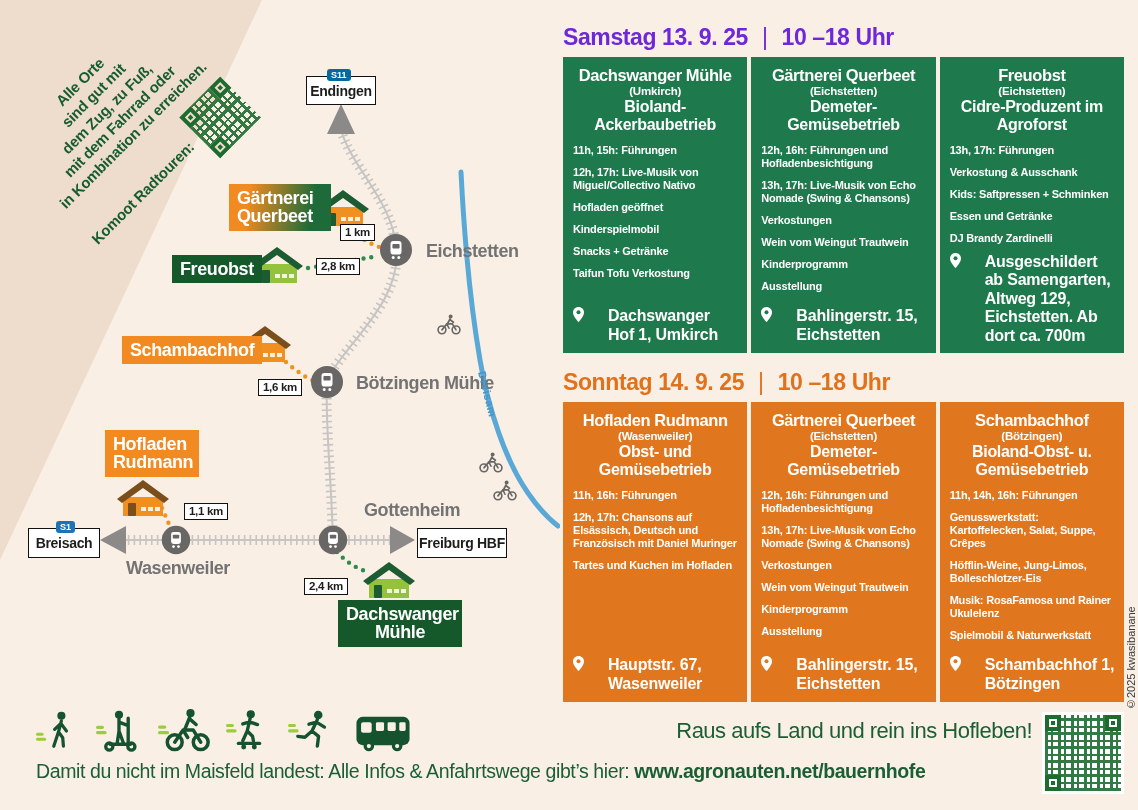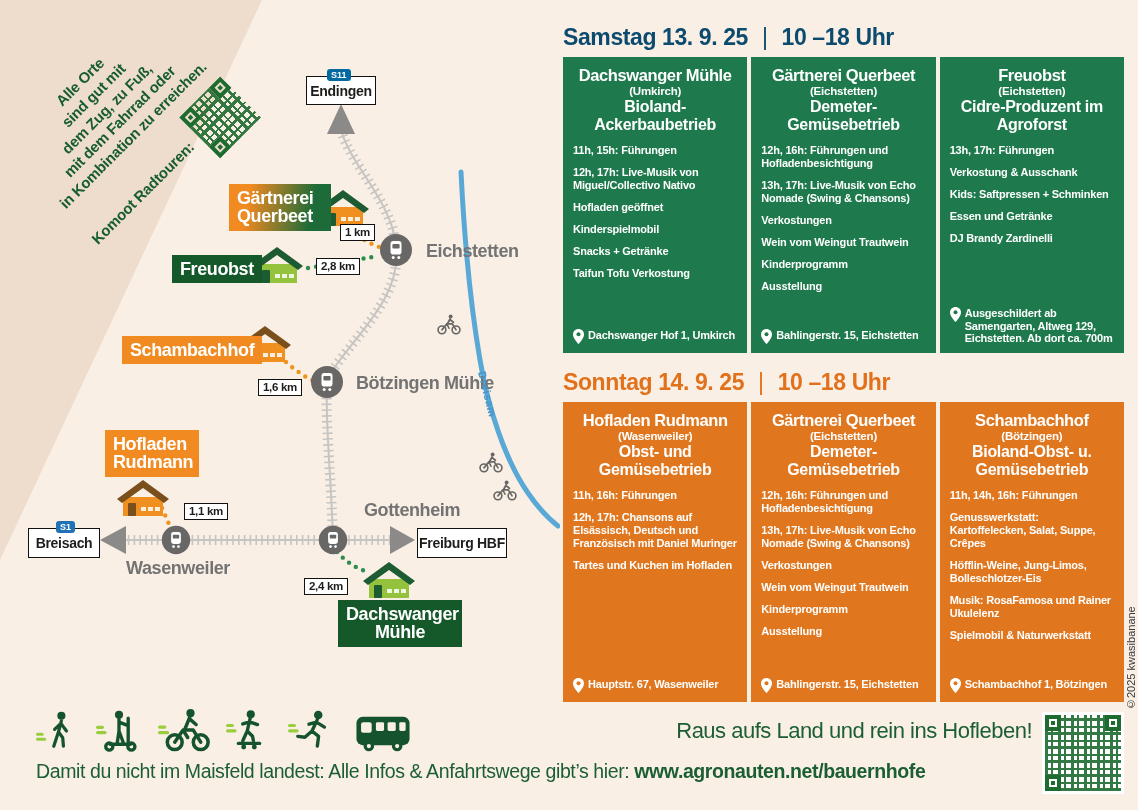--- a/index.html
+++ b/index.html
@@ -49,34 +49,34 @@
     font-size:14px;letter-spacing:-.3px;text-align:center;display:flex;align-items:center;justify-content:center;}
   .sbadge{position:absolute;color:#fff;font-weight:bold;font-size:9px;line-height:12px;
     padding:0 4px;border-radius:3px;text-align:center;z-index:3;}
   .sbadge.green{background:#0369a1;} .sbadge.blue{background:#2071b5;}
   .riverlabel{position:absolute;color:#4796c9;font-weight:bold;font-size:11px;transform:rotate(76deg);letter-spacing:.5px;}
 
   
   .schedule{position:absolute;left:563px;top:24px;width:561px;}
   .dayhead{margin:0 0 6px 0;font-size:23px;font-weight:bold;letter-spacing:-.4px;}
   .dayhead .sep{margin:0 14px;font-weight:normal;}
-  .dayhead.green{color:#0c4a6e;} .dayhead.orange{color:#e2711b;}
+  .dayhead.green{color:#6d28d9;} .dayhead.orange{color:#e2711b;}
   .cardrow{display:grid;grid-template-columns:repeat(3,1fr);gap:4px;}
   .card{position:relative;color:#fff;padding:9px 10px 44px 10px;box-sizing:border-box;height:296px;}
   .cardrow.orange .card{height:300px;}
   .card.green{background:#1e7a4c;--card-bg:#1e7a4c;}
   .card.orange{background:#e0771f;--card-bg:#e0771f;}
   .card-head{text-align:center;margin-bottom:10px;}
   .card-name{font-size:16.5px;font-weight:bold;letter-spacing:-.4px;line-height:1.1;}
   .card-place{font-size:11.5px;font-weight:600;letter-spacing:-.2px;margin-top:1px;}
   .card-type{font-size:16px;font-weight:bold;letter-spacing:-.3px;margin-top:1px;}
   .card ul{list-style:none;margin:0;padding:0;}
   .card li{font-size:11px;font-weight:600;letter-spacing:-.2px;line-height:1.18;margin-bottom:9px;}
-  .card-address{position:absolute;left:10px;right:8px;bottom:9px;display:flex;gap:4px;
-    font-size:11px;font-weight:bold;letter-spacing:-.2px;line-height:1.15;align-items:flex-start;}
+  .card-address{position:absolute;left:10px;right:8px;bottom:9px;display:flex;gap:24px;
+    font-size:16px;font-weight:bold;letter-spacing:-.2px;line-height:1.15;align-items:flex-start;}
   .pin{flex:0 0 auto;margin-top:0px;}
 
   .copyright{position:absolute;right:1px;top:585px;height:125px;writing-mode:vertical-rl;
     transform:rotate(180deg);font-size:11px;color:#3a3a3a;letter-spacing:0;}
 
   
   .footer{position:absolute;left:36px;top:708px;width:996px;}
   .footer-row1{display:flex;align-items:center;text-align:right;}
   .mobility{display:flex;align-items:flex-end;gap:16px;}
   .mobility svg{display:block;}

